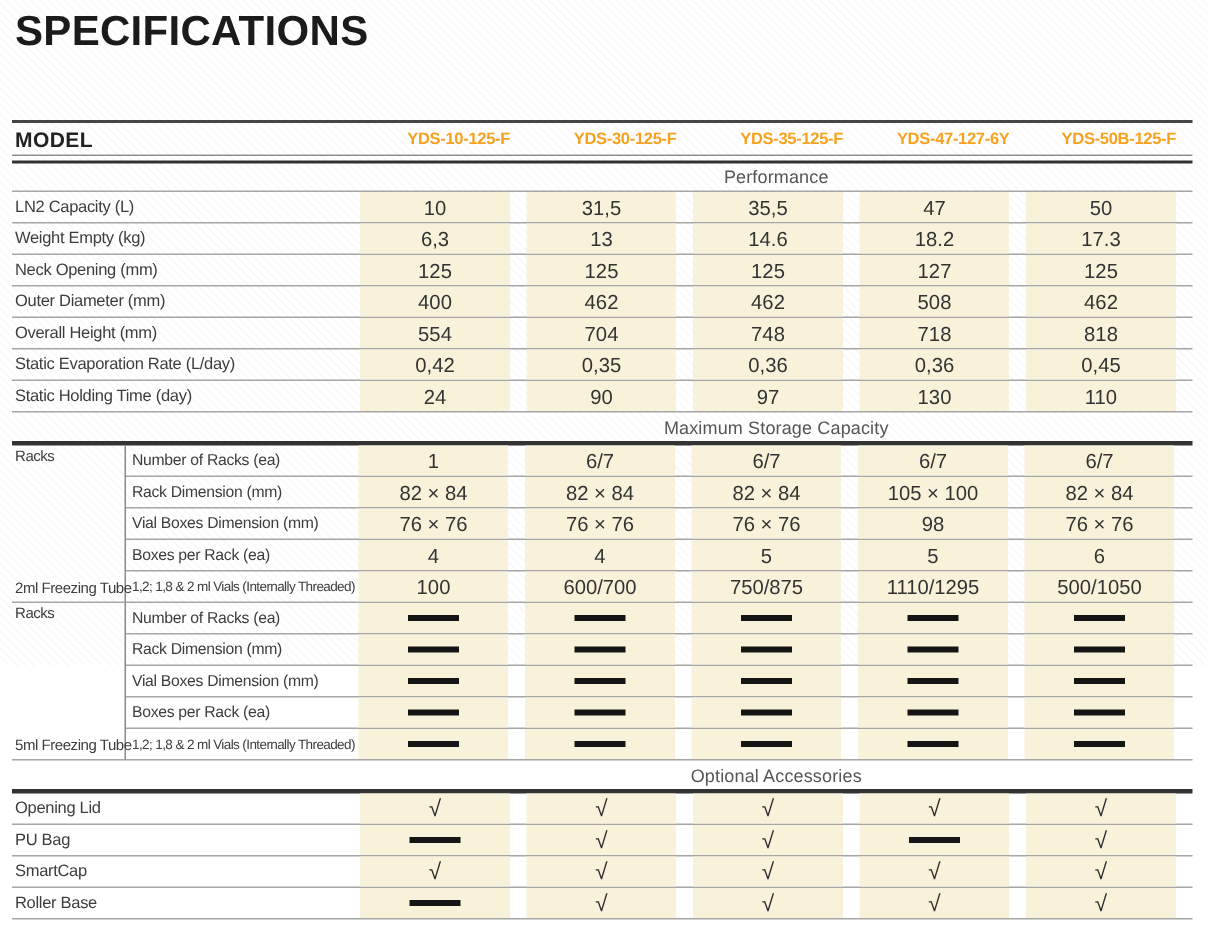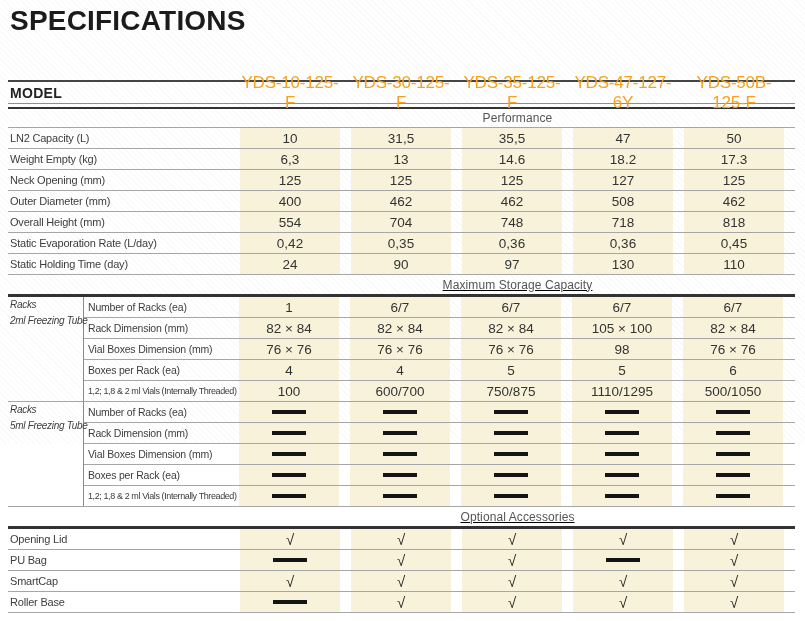--- a/index.html
+++ b/index.html
@@ -50,23 +50,23 @@
     border-bottom:1px solid #8f8f8f;
   }
   .model-row .label-cell{
     font-size:14px;
     font-weight:bold;
     color:#222;
     letter-spacing:0.3px;
   }
   .model-cell{
     width:111px; flex:0 0 111px;
-    text-align:center;
-    font-size:17px;
-    font-weight:normal;
+    text-align:right;
+    font-size:11px;
+    font-weight:bold;
     letter-spacing:-0.2px;
     box-sizing:border-box;
     padding-right:11px;
   }
   .value-cell{
     width:111px; flex:0 0 111px;
     height:100%;
     display:flex;
     align-items:center;
     justify-content:center;
@@ -93,40 +93,38 @@
     letter-spacing:0.1px;
   }
   .band-top{
     border-top:2px solid #333;
     border-bottom:1px solid #a6a6a6;
     margin-top:3px;
     height:18px;
   }
   .band-mid{
     border-bottom:3px solid #333;
-    text-decoration:underline;
   }
   .group{
     display:flex;
   }
   .group-label{
     width:76px; flex:0 0 76px;
     border-right:1px solid #8a8a8a;
     border-bottom:1px solid #a6a6a6;
     box-sizing:border-box;
     display:flex;
     flex-direction:column;
-    justify-content:flex-start;
+    justify-content:space-between;
     font-size:10px;
     color:#3d3d3d;
     letter-spacing:-0.3px;
     padding-left:2px;
     white-space:nowrap;
     line-height:1.6;
-    font-style:italic;
   }
   .group-rows{ flex:1; }
   .group-rows .label-cell{
     width:155px; flex:0 0 155px;
     font-size:10.5px;
     padding-left:4px;
   }
   .group-rows .label-cell.small-label{
     font-size:9px;
     letter-spacing:-0.4px;

